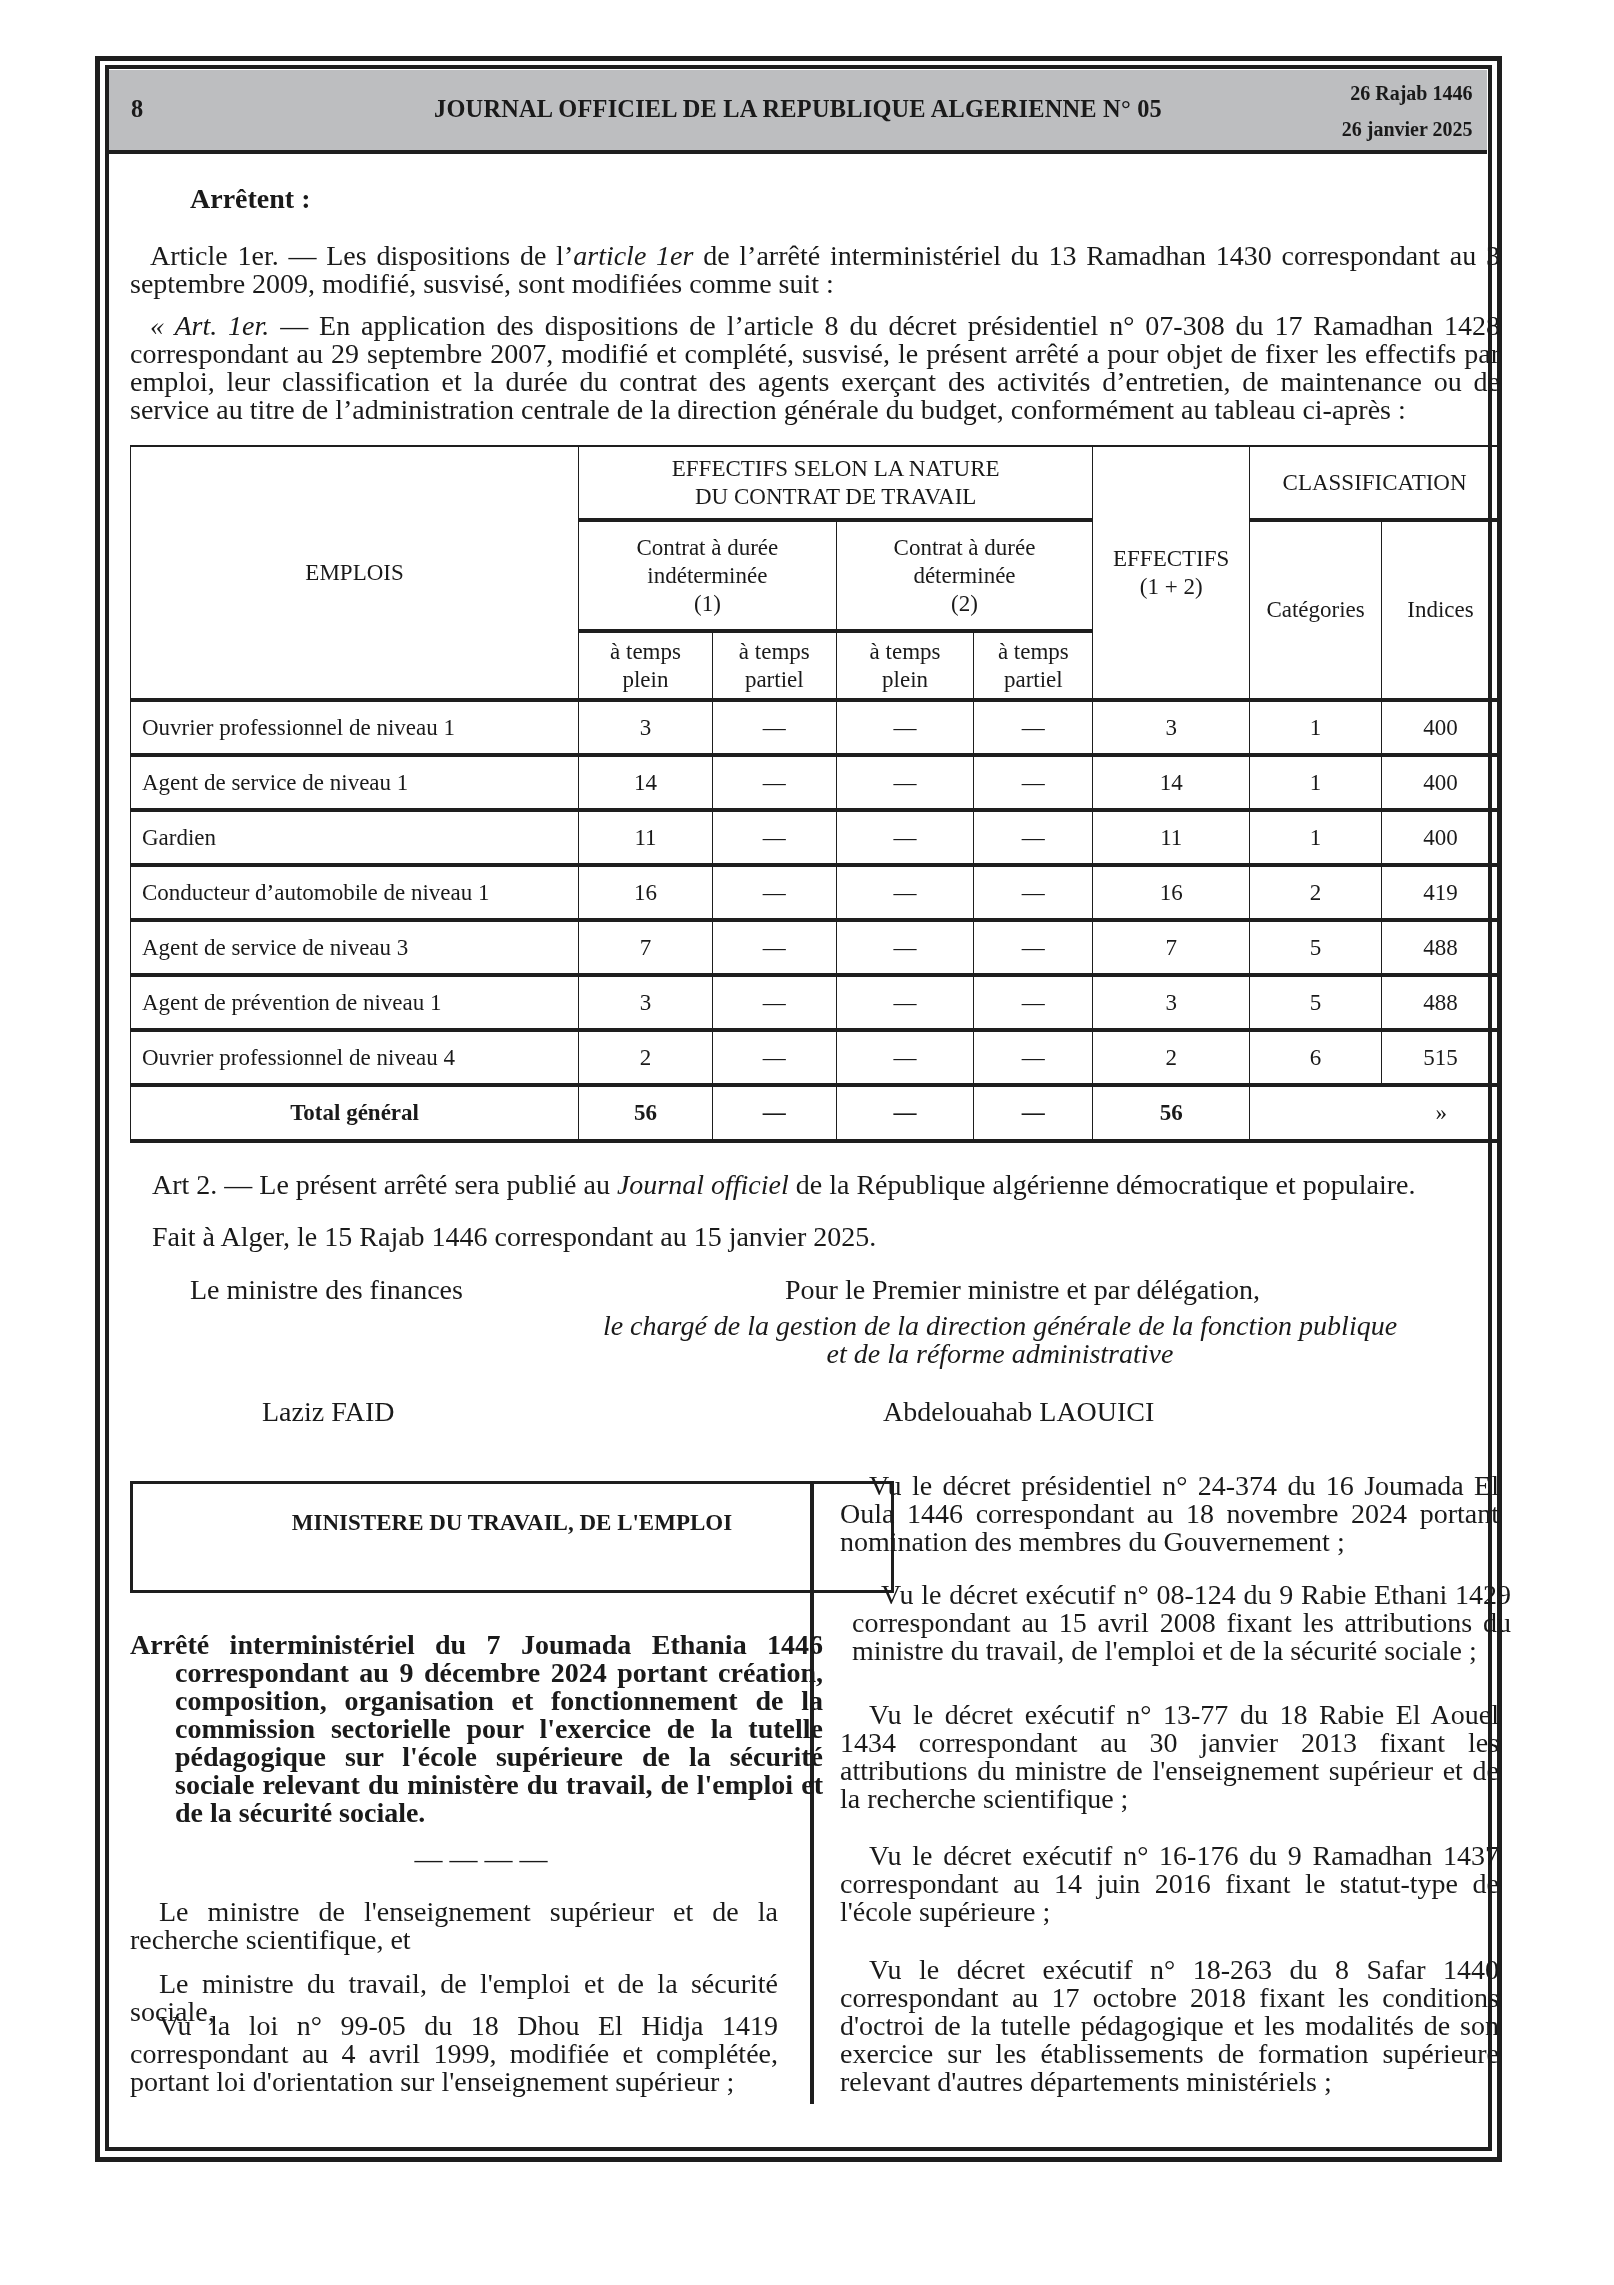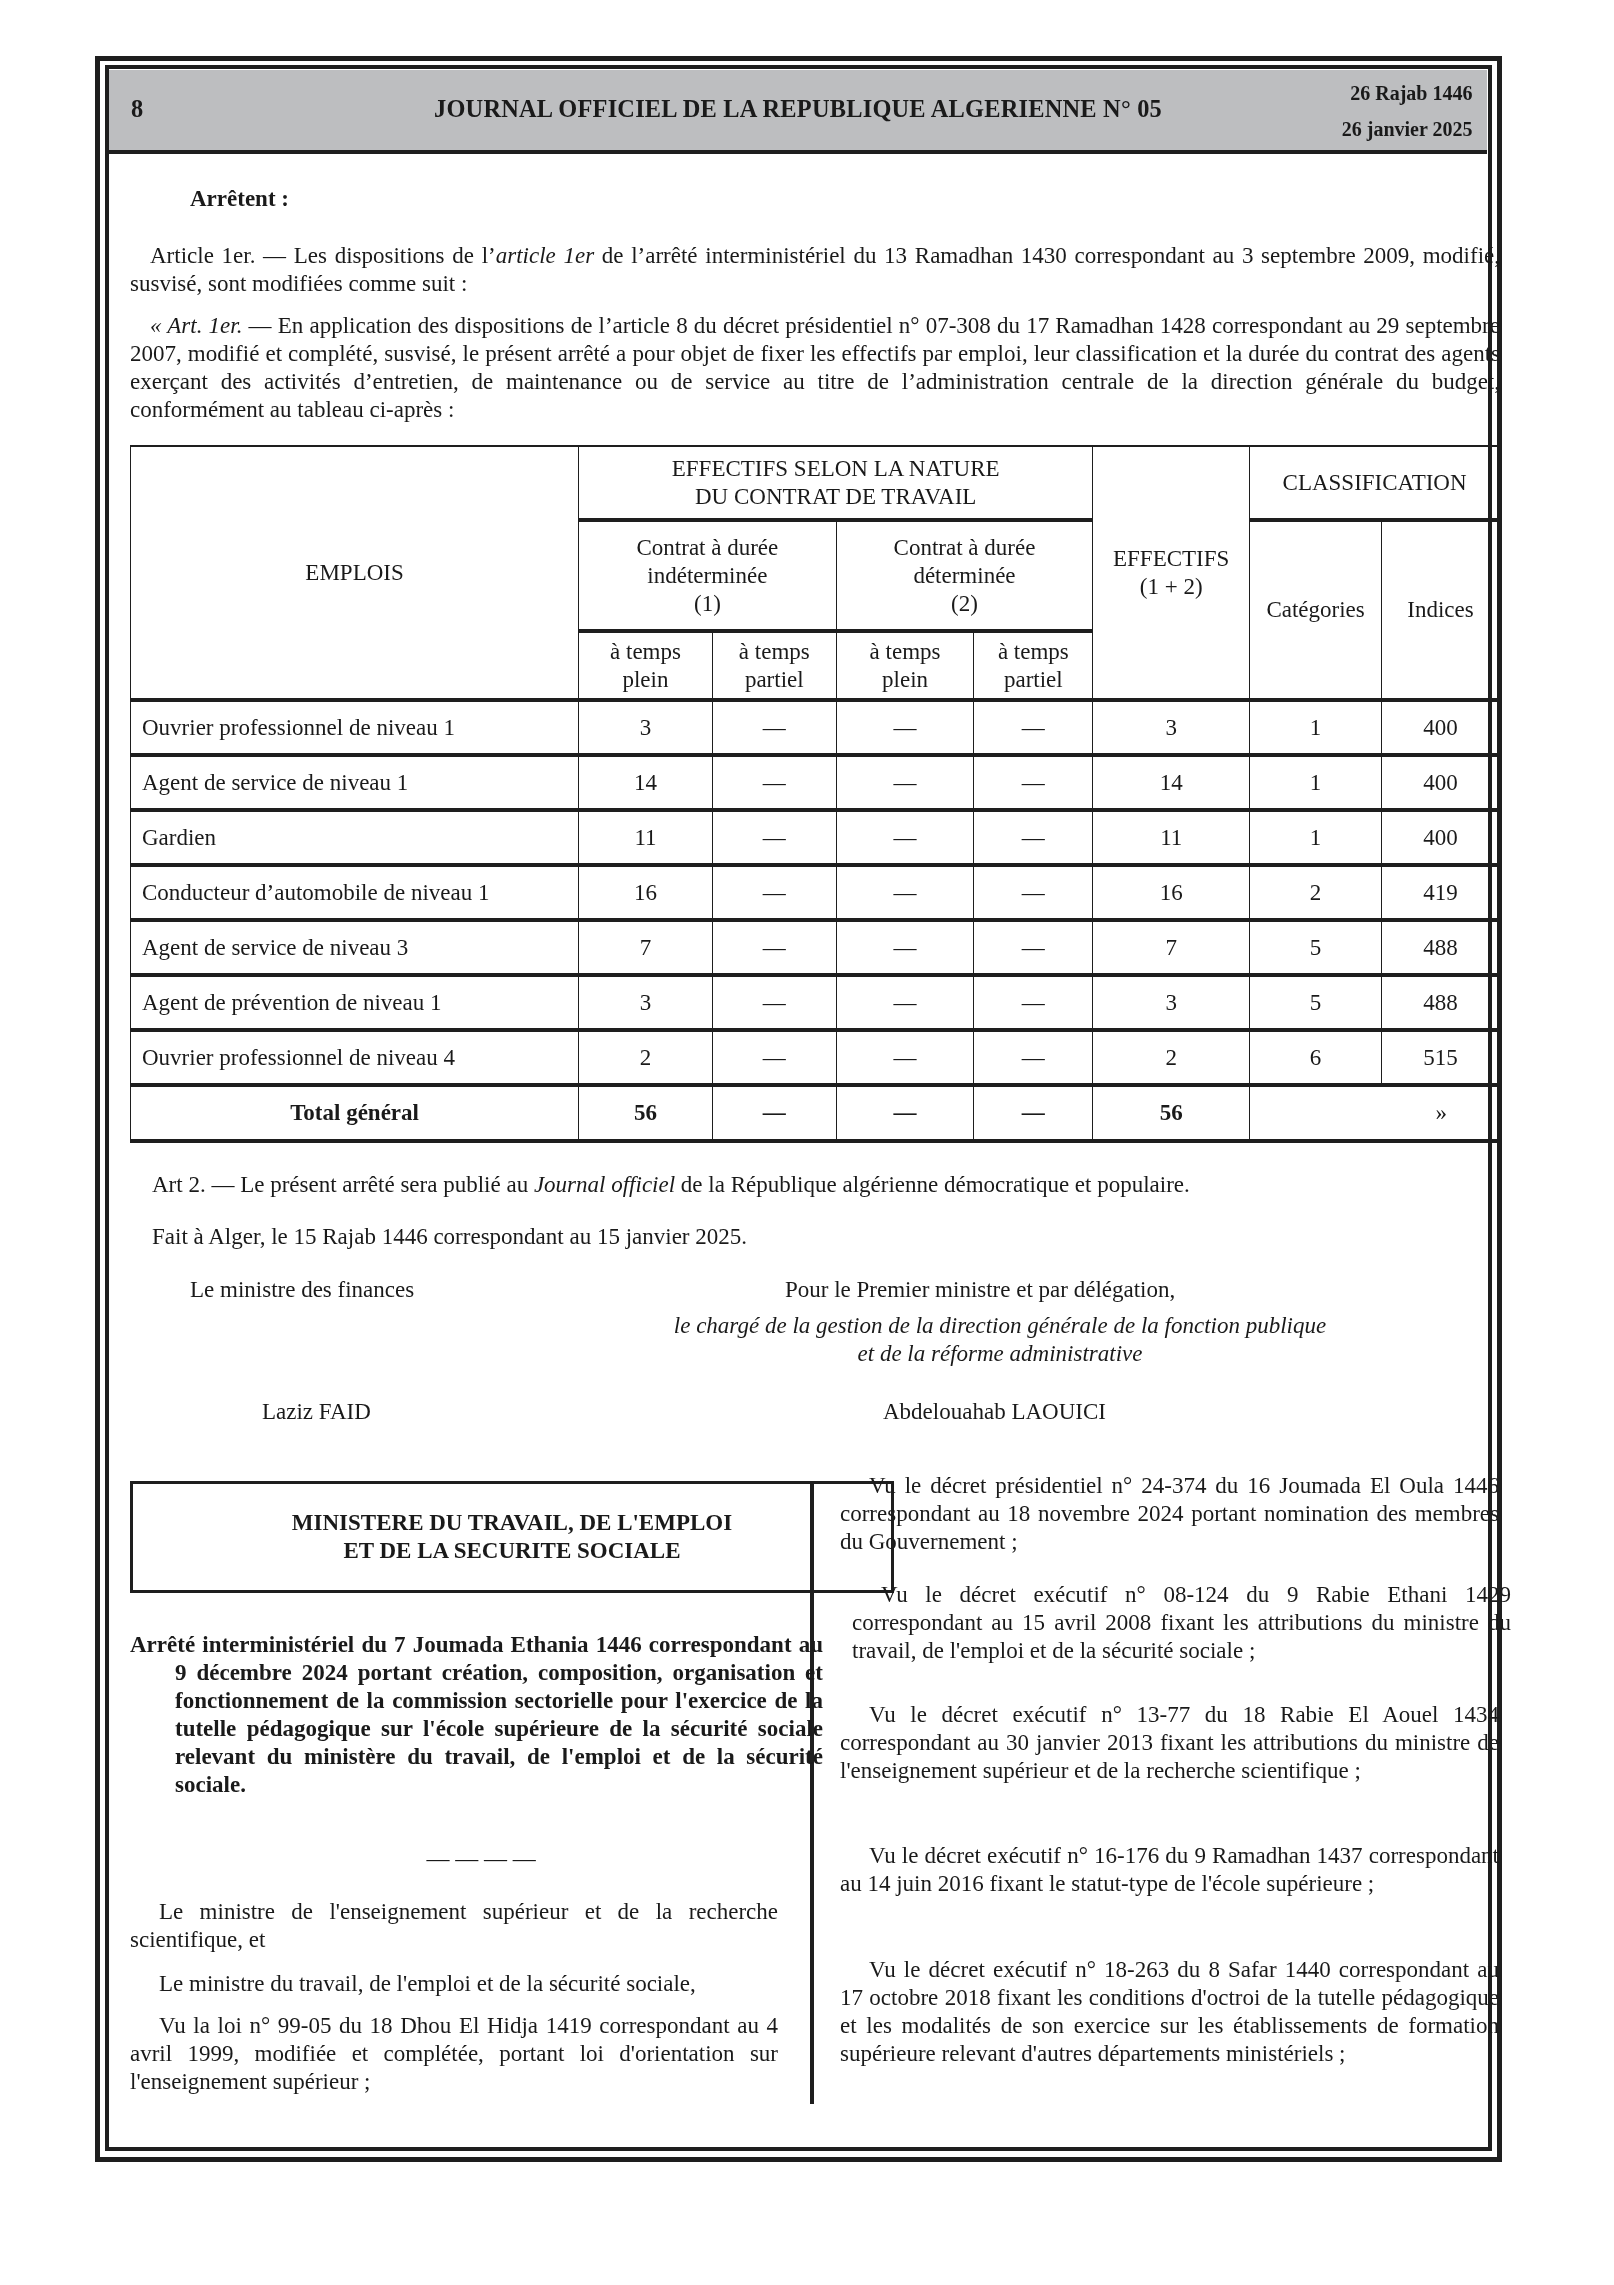--- a/index.html
+++ b/index.html
@@ -4,21 +4,21 @@
 <style>
   html, body { margin:0; padding:0; background:#ffffff; }
   body { width:1615px; height:2285px; position:relative; font-family:"Liberation Serif", serif; color:#1a1a1a; }
   .frame-outer { position:absolute; left:95px; top:56px; width:1407px; height:2106px; border:5.4px solid #1e1e1e; box-sizing:border-box; }
   .frame-inner { position:absolute; left:105px; top:65px; width:1387px; height:2086px; border:4.5px solid #1e1e1e; box-sizing:border-box; }
   .header-band { position:absolute; left:109px; top:70px; width:1378px; height:80px; background:#bdbec0; border-bottom:4.5px solid #1e1e1e; box-sizing:content-box; }
   .hdr-page { position:absolute; left:22px; top:25px; font-size:24.4px; font-weight:bold; }
   .hdr-title { position:absolute; left:0; right:0; top:25px; text-align:center; font-size:24.4px; font-weight:bold; letter-spacing:0.2px; }
   .hdr-date { position:absolute; right:14.5px; top:5.4px; text-align:right; font-size:20px; font-weight:bold; line-height:36px; }
 
-  .p { position:absolute; font-size:23px; line-height:28px; text-align:justify; }
+  .p { position:absolute; font-size:28px; line-height:28px; text-align:justify; }
   .bold { font-weight:bold; }
   .it { font-style:italic; }
 
   table.eff { position:absolute; left:130px; top:445px; width:1370px; border-collapse:collapse; font-size:23px; }
   table.eff td, table.eff th { border:2.7px solid #1e1e1e; font-weight:normal; text-align:center; vertical-align:middle; padding:0; line-height:28px; }
   table.eff th { border-width:2.7px 1.8px; }
   table.eff .thick-top { border-top-width:4.5px; }
   table.eff tbody td { height:51px; border-width:4.5px 1.8px 4.5px 1.8px; }
   table.eff tbody td.name { text-align:left; padding-left:11px; }
   table.eff .totalrow td { font-weight:bold; height:52px; }
@@ -198,21 +198,20 @@
 
 <div class="p" style="left:190px; top:1276px;">Le ministre des finances</div>
 <div class="p" style="left:785px; top:1276px;">Pour le Premier ministre et par délégation,</div>
 <div class="p it" style="left:534px; top:1312px; width:932px; text-align:center;">le chargé de la gestion de la direction générale de la fonction publique</div>
 <div class="p it" style="left:534px; top:1340px; width:932px; text-align:center;">et de la réforme administrative</div>
 <div class="p" style="left:262px; top:1398px;">Laziz FAID</div>
 <div class="p" style="left:883px; top:1398px;">Abdelouahab LAOUICI</div>
 
 <div class="ministry-box">
   <div>MINISTERE DU TRAVAIL, DE L'EMPLOI</div>
-  <div>ET DE LA SECURITE SOCIALE</div>
 </div>
 
 <div class="col-divider"></div>
 
 <div class="p bold col-left hang" style="top:1631px;">Arrêté interministériel du 7 Joumada Ethania 1446 correspondant au 9 décembre 2024 portant création, composition, organisation et fonctionnement de la commission sectorielle pour l'exercice de la tutelle pédagogique sur l'école supérieure de la sécurité sociale relevant du ministère du travail, de l'emploi et de la sécurité sociale.</div>
 <div class="p col-left" style="top:1845px; text-align:center; padding-left:27px;">— — — —</div>
 
 <div class="p col-left indent" style="top:1898px;">Le ministre de l'enseignement supérieur et de la recherche scientifique, et</div>
 <div class="p col-left indent" style="top:1970px;">Le ministre du travail, de l'emploi et de la sécurité sociale,</div>
 <div class="p col-left indent" style="top:2012px;">Vu la loi n° 99-05 du 18 Dhou El Hidja 1419 correspondant au 4 avril 1999, modifiée et complétée, portant loi d'orientation sur l'enseignement supérieur ;</div>

